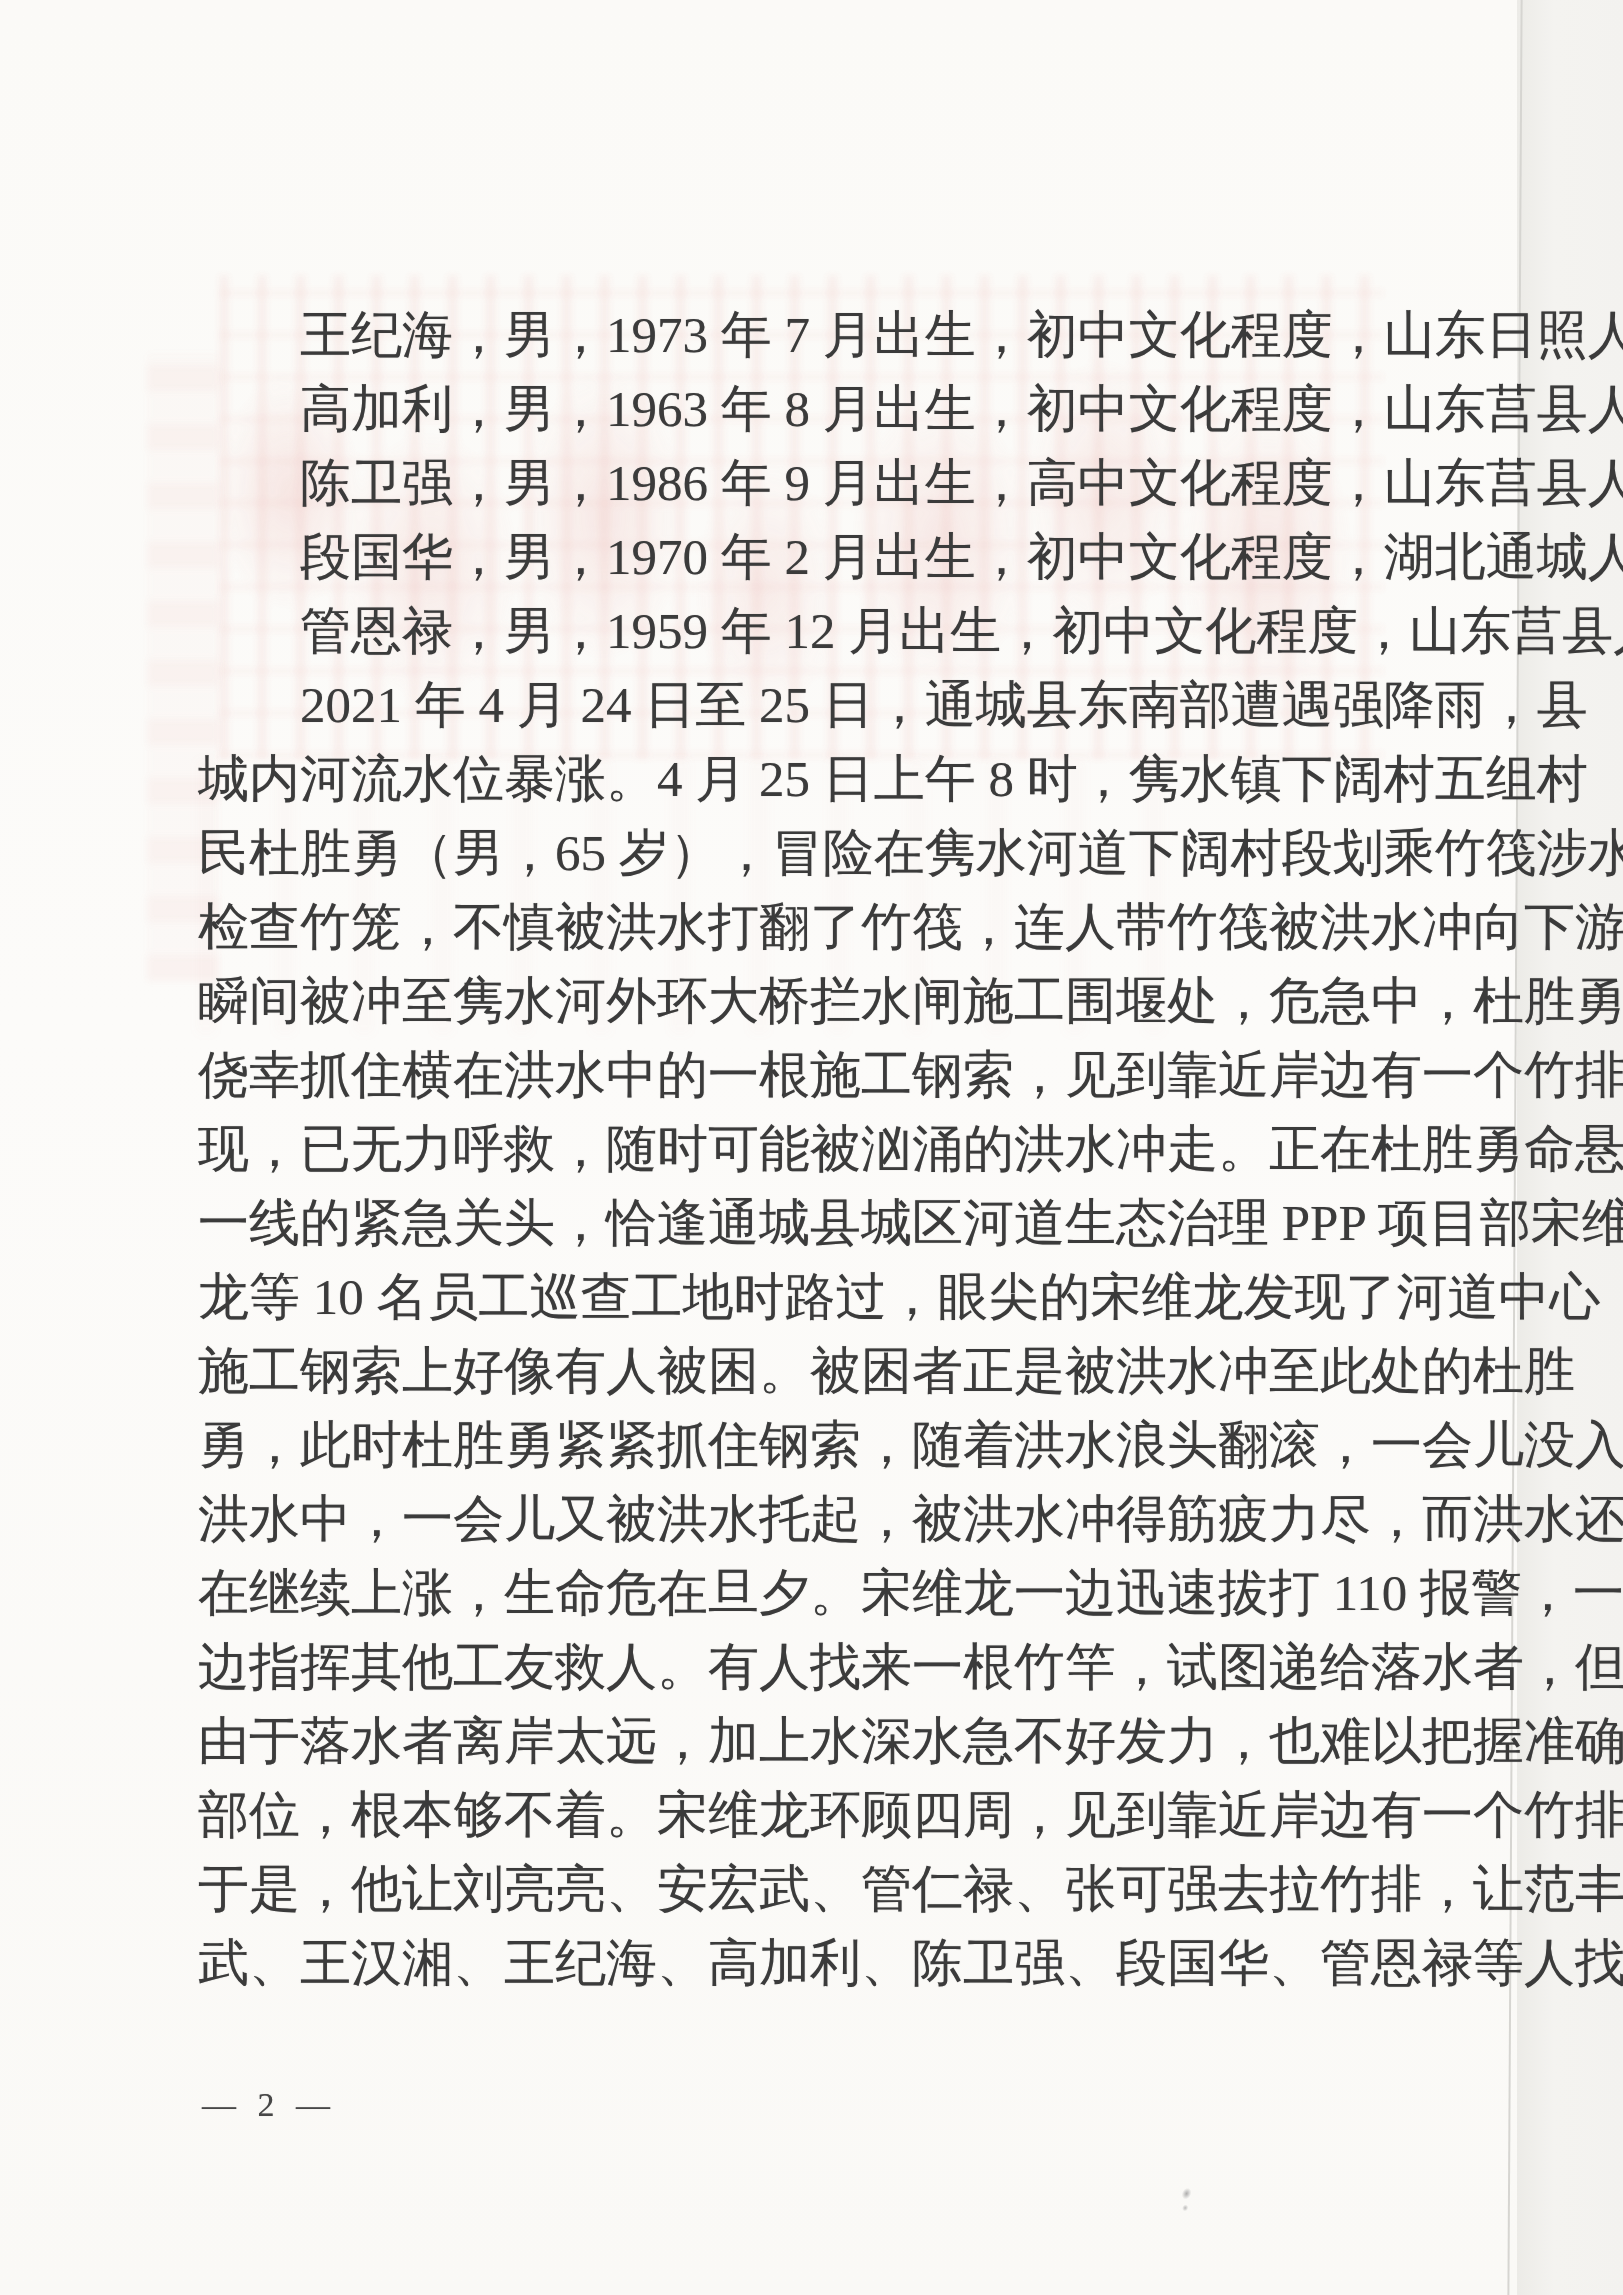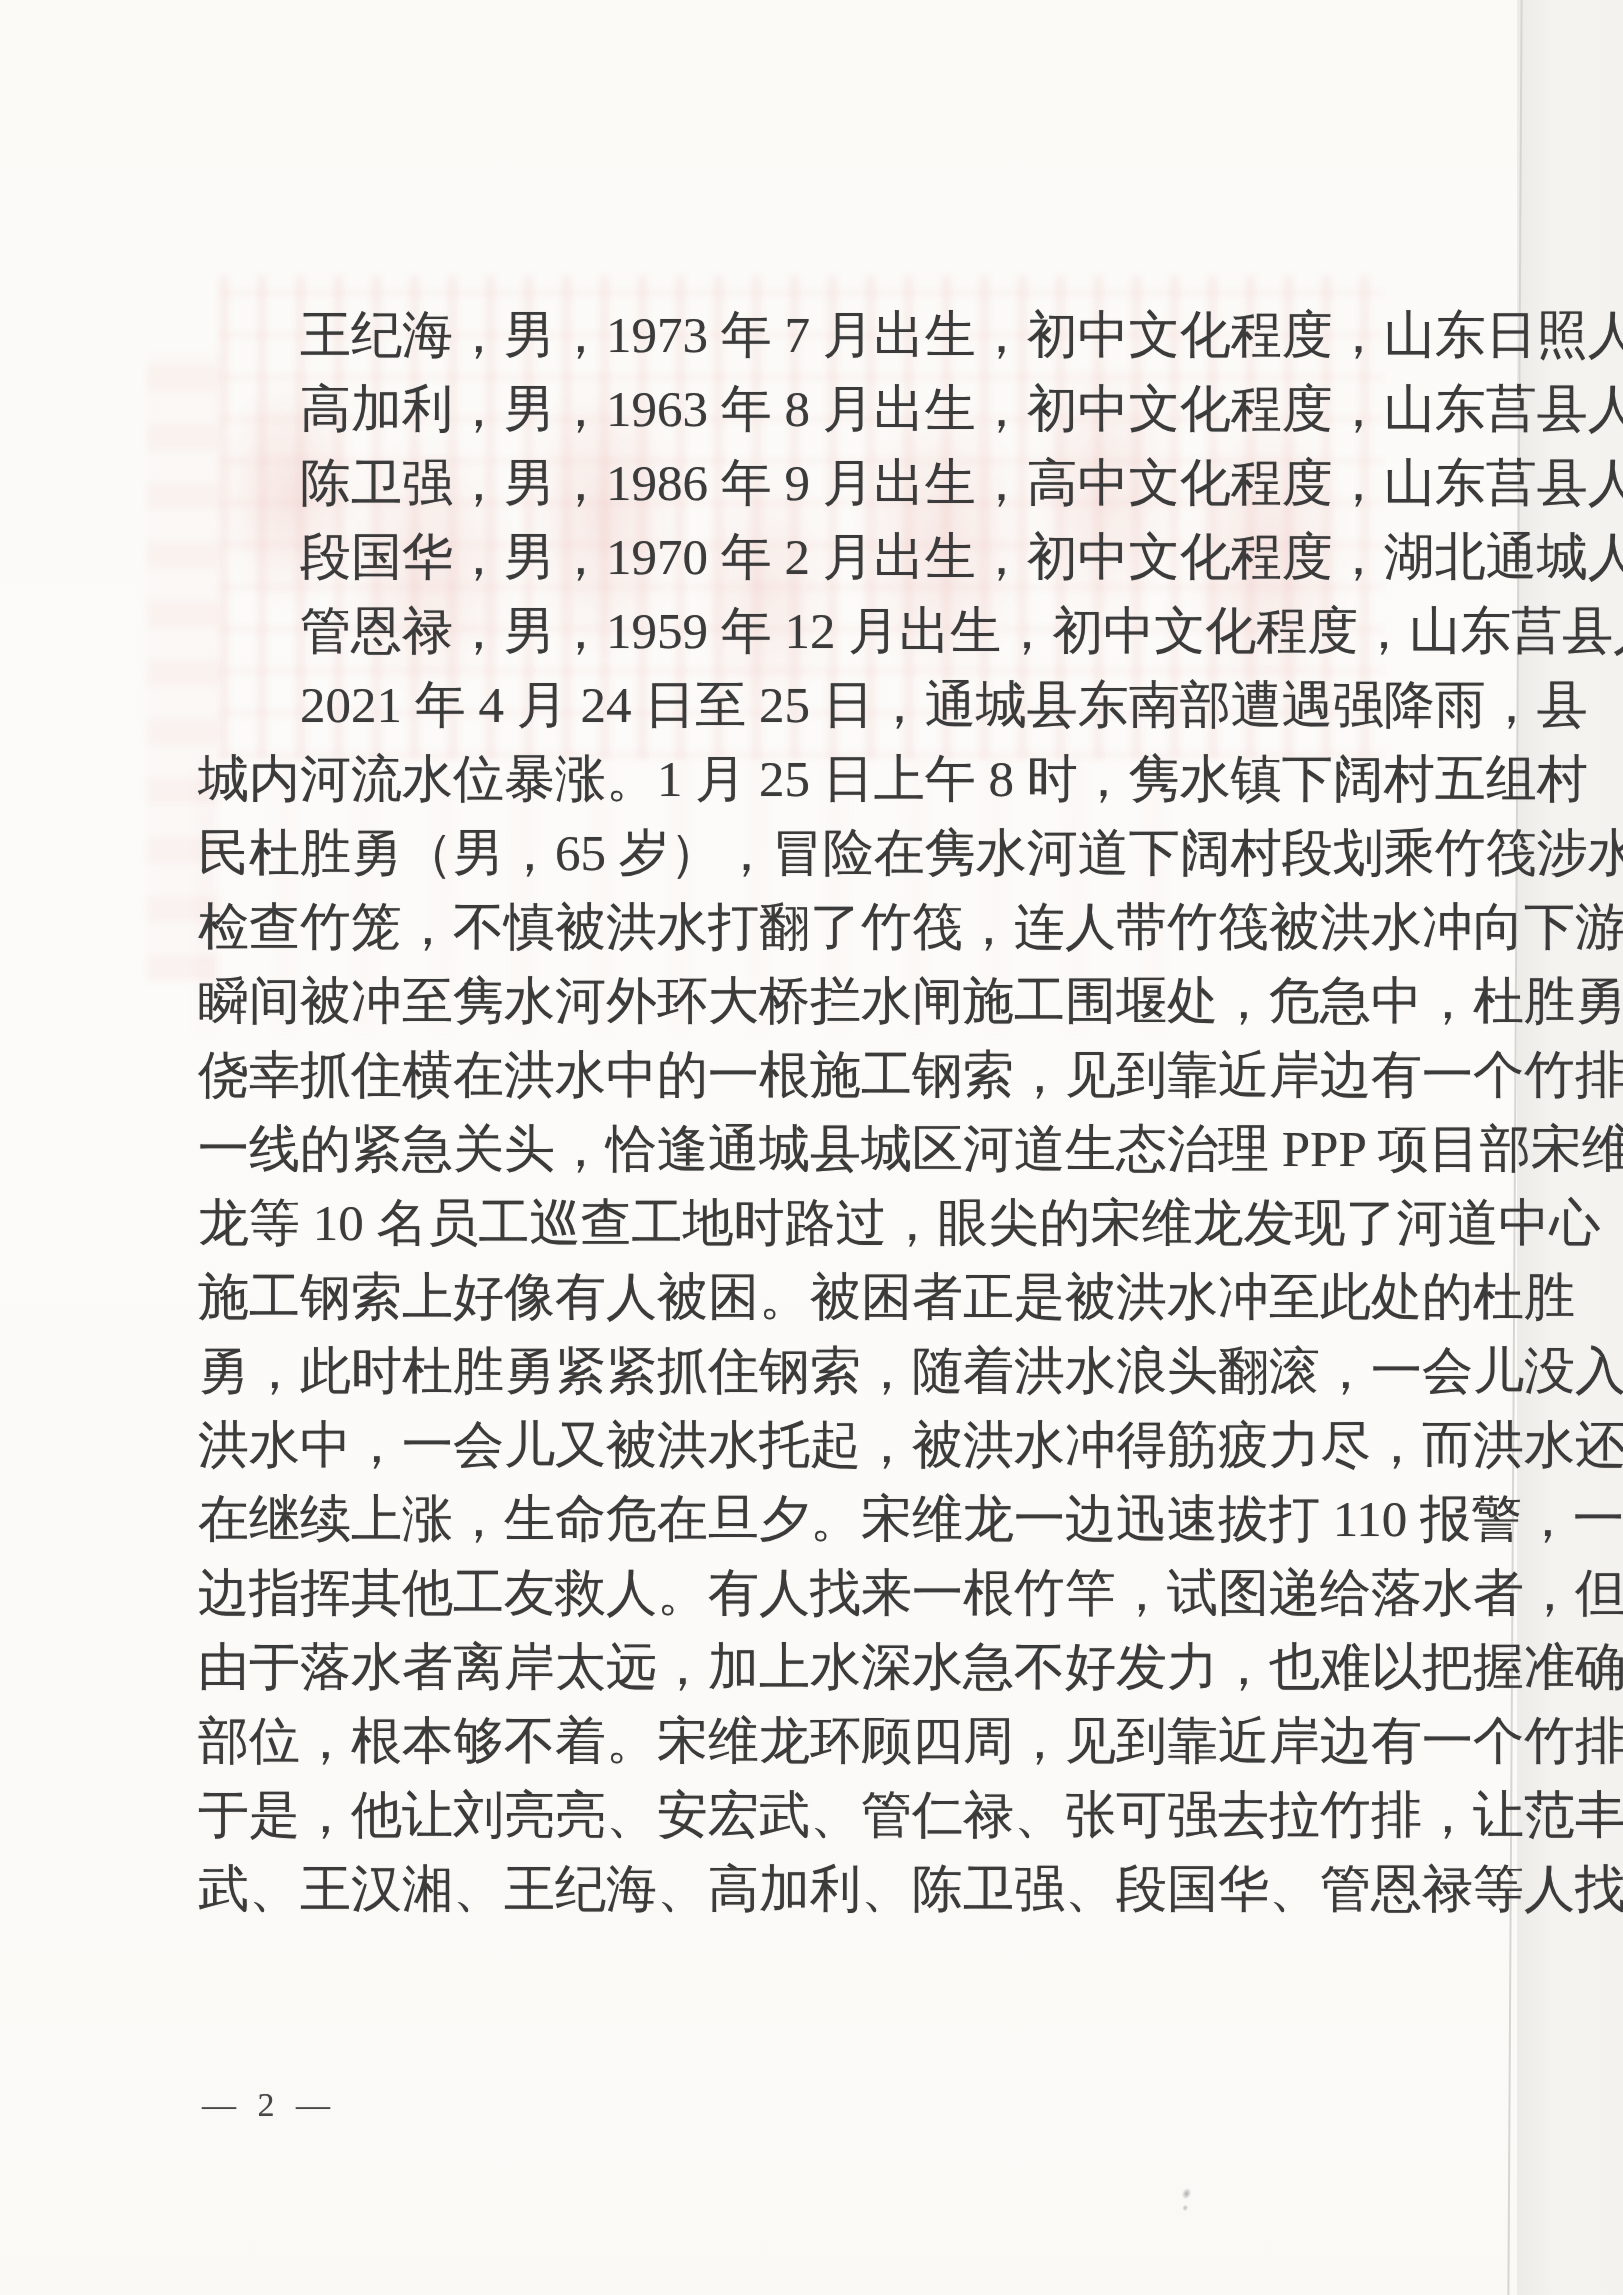--- a/index.html
+++ b/index.html
@@ -126,25 +126,26 @@
   <div class="edge-band"></div>
   <div class="fold-line"></div>
 
   <div class="text-block">
       <div class="line indent">王纪海，男，1973 年 7 月出生，初中文化程度，山东日照人；</div>
       <div class="line indent">高加利，男，1963 年 8 月出生，初中文化程度，山东莒县人；</div>
       <div class="line indent">陈卫强，男，1986 年 9 月出生，高中文化程度，山东莒县人；</div>
       <div class="line indent">段国华，男，1970 年 2 月出生，初中文化程度，湖北通城人；</div>
       <div class="line indent">管恩禄，男，1959 年 12 月出生，初中文化程度，山东莒县人。</div>
       <div class="line indent">2021 年 4 月 24 日至 25 日，通城县东南部遭遇强降雨，县</div>
-      <div class="line">城内河流水位暴涨。1 月 25 日上午 8 时，隽水镇下阔村五组村</div>
+      <div class="line">城内河流水位暴涨。4 月 25 日上午 8 时，隽水镇下阔村五组村</div>
       <div class="line">民杜胜勇（男，65 岁），冒险在隽水河道下阔村段划乘竹筏涉水</div>
       <div class="line">检查竹笼，不慎被洪水打翻了竹筏，连人带竹筏被洪水冲向下游，</div>
       <div class="line">瞬间被冲至隽水河外环大桥拦水闸施工围堰处，危急中，杜胜勇</div>
       <div class="line">侥幸抓住横在洪水中的一根施工钢索，见到靠近岸边有一个竹排</div>
+      <div class="line">现，已无力呼救，随时可能被汹涌的洪水冲走。正在杜胜勇命悬</div>
       <div class="line">一线的紧急关头，恰逢通城县城区河道生态治理 PPP 项目部宋维</div>
       <div class="line">龙等 10 名员工巡查工地时路过，眼尖的宋维龙发现了河道中心</div>
       <div class="line">施工钢索上好像有人被困。被困者正是被洪水冲至此处的杜胜</div>
       <div class="line">勇，此时杜胜勇紧紧抓住钢索，随着洪水浪头翻滚，一会儿没入</div>
       <div class="line">洪水中，一会儿又被洪水托起，被洪水冲得筋疲力尽，而洪水还</div>
       <div class="line">在继续上涨，生命危在旦夕。宋维龙一边迅速拔打 110 报警，一</div>
       <div class="line">边指挥其他工友救人。有人找来一根竹竿，试图递给落水者，但</div>
       <div class="line">由于落水者离岸太远，加上水深水急不好发力，也难以把握准确</div>
       <div class="line">部位，根本够不着。宋维龙环顾四周，见到靠近岸边有一个竹排，</div>
       <div class="line">于是，他让刘亮亮、安宏武、管仁禄、张可强去拉竹排，让范丰</div>

